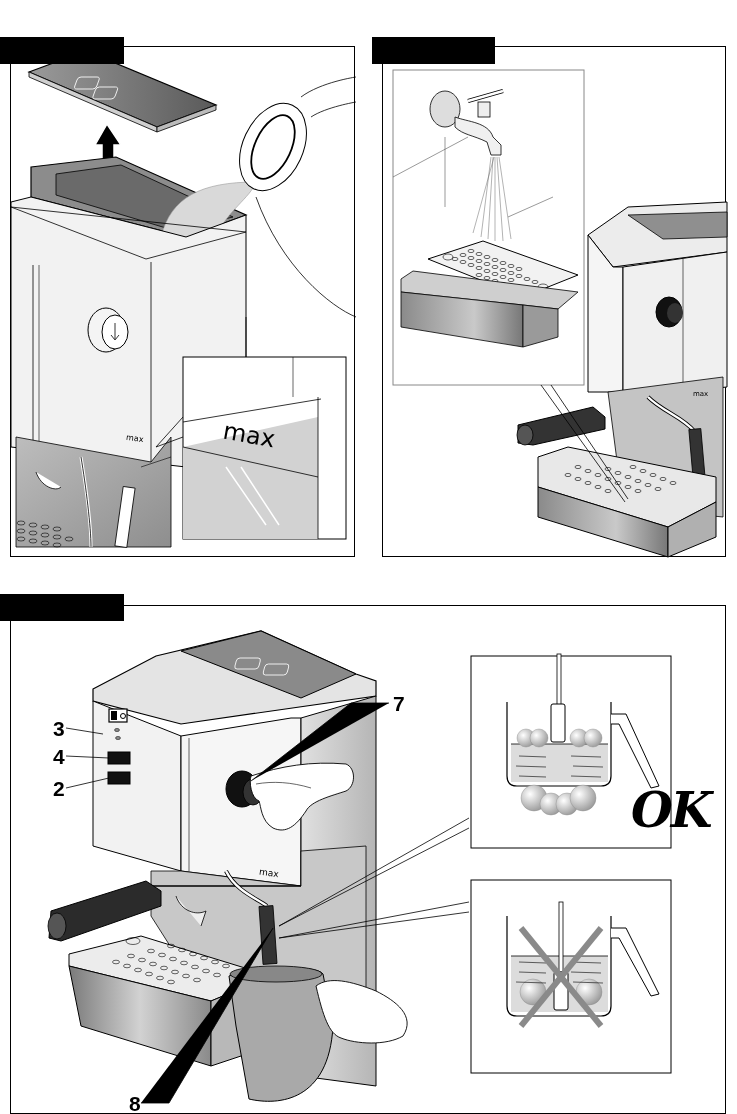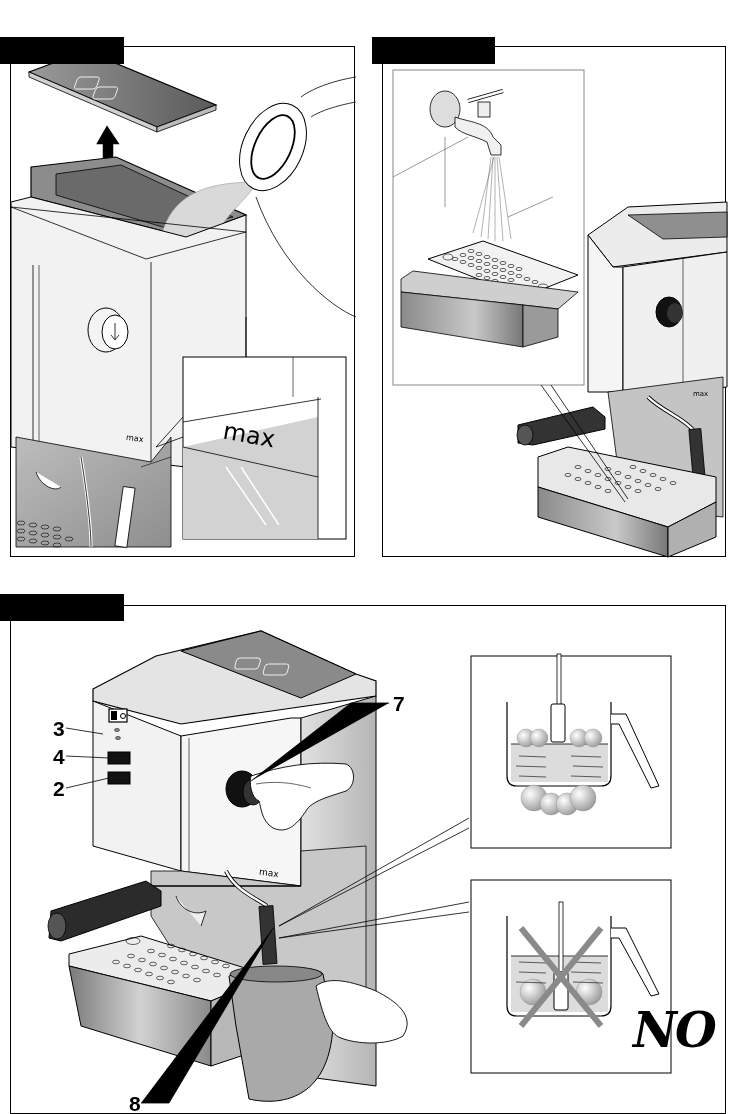--- a/index.html
+++ b/index.html
@@ -402,15 +402,15 @@
         <line x1="590" y1="322" x2="510" y2="420"></line>
       </g>
     </g>
   </svg>
   <div class="callout" style="left:42px; top:112px;">3</div>
   <div class="callout" style="left:42px; top:140px;">4</div>
   <div class="callout" style="left:42px; top:172px;">2</div>
   <div class="callout" style="left:382px; top:87px;">7</div>
   <div class="callout" style="left:118px; top:487px;">8</div>
   <div class="maxlabel" style="left:248px; top:263px; font-size:9px; transform:rotate(8deg);">max</div>
-  <div class="verdict" style="left:622px; top:400px;">NO</div>
+  <div class="verdict" style="left:620px; top:180px;">OK</div>
 </div>
 <div class="tab" style="left:0; top:594px; width:124px; height:27px;"></div>
 
 </body></html>

